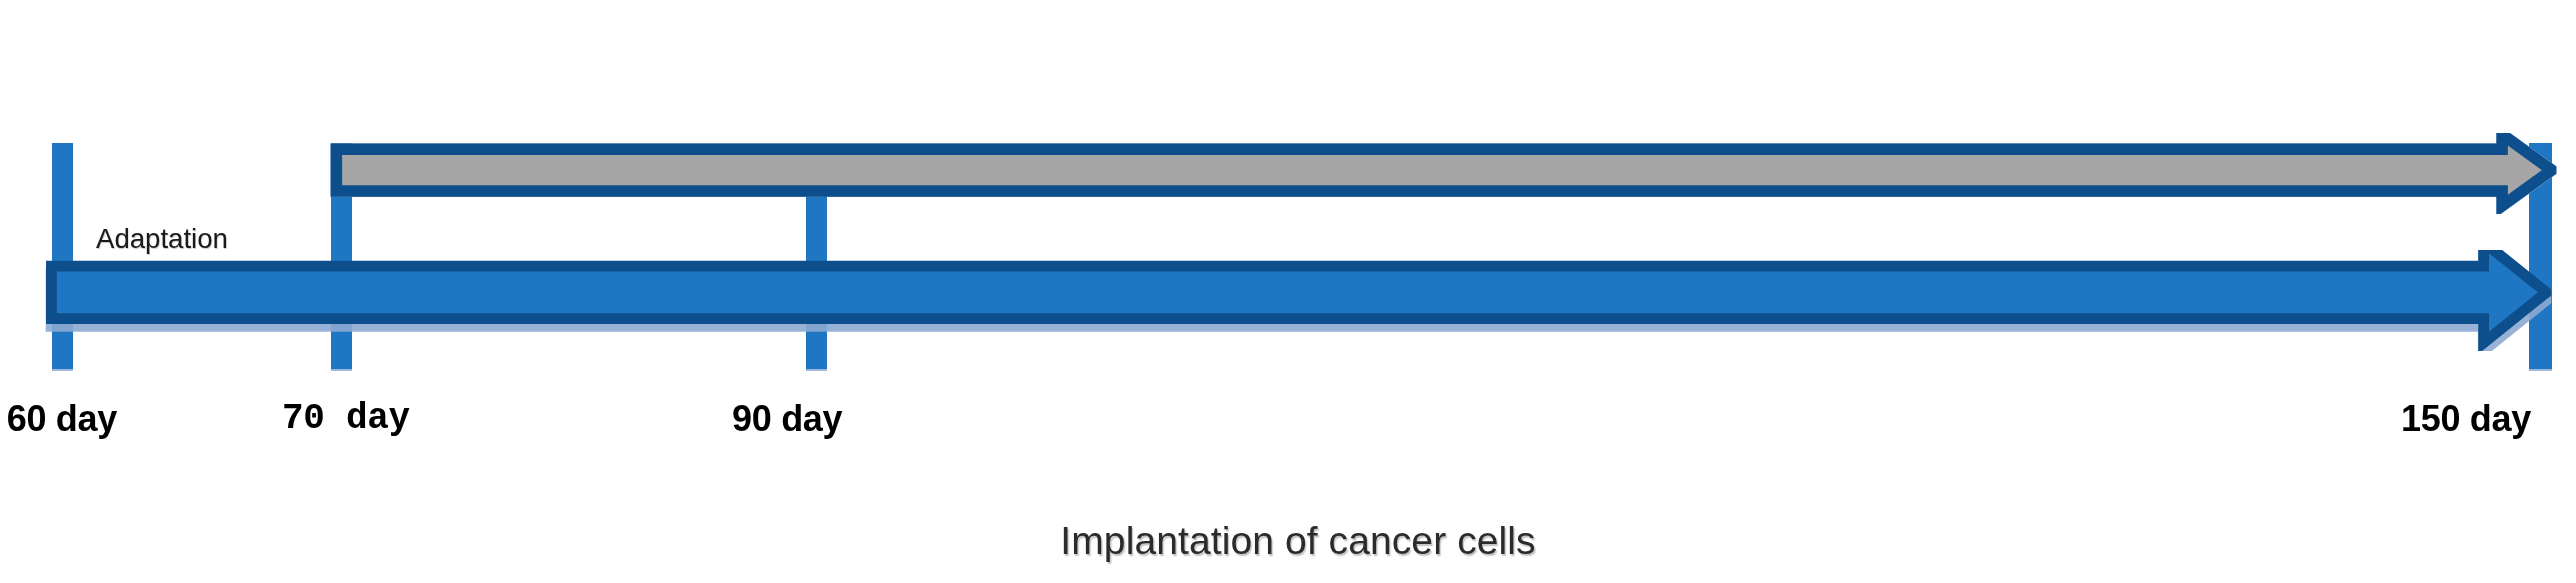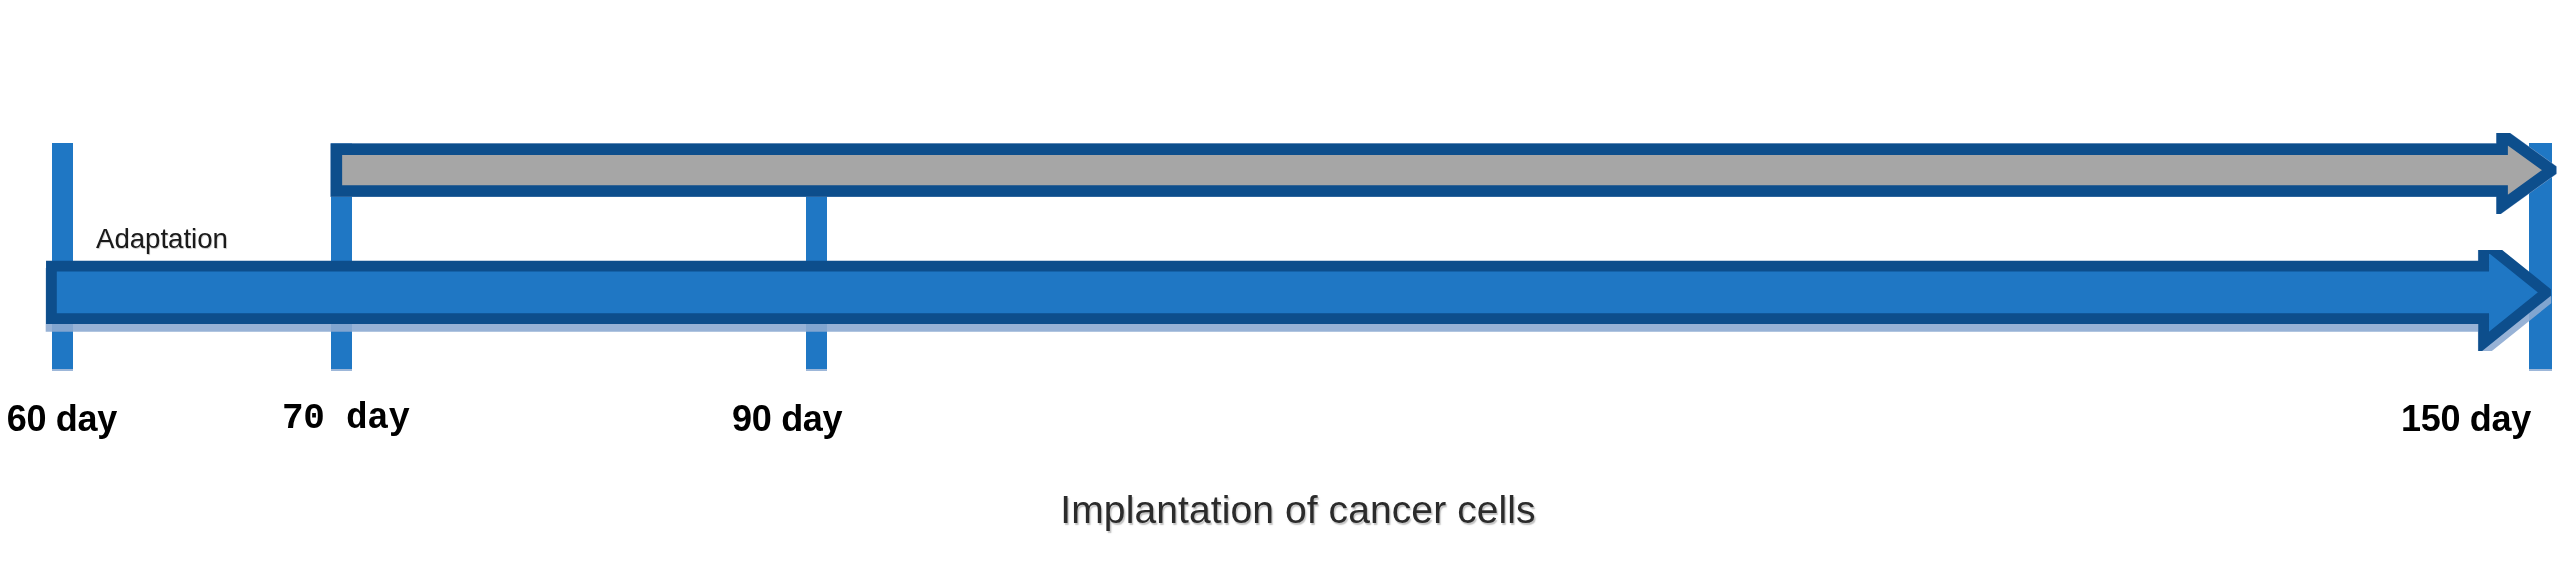--- a/index.html
+++ b/index.html
@@ -36,21 +36,21 @@
     top: 1.3px;
     width: 2576px;
     text-align: center;
     padding-left: 81px;
     box-sizing: border-box;
     font-size: 38px;
     letter-spacing: 0.2px;
   }
   #implantation-caption {
     left: 0;
-    top: 488px;
+    top: 519px;
     width: 2576px;
     text-align: center;
     padding-left: 20px;
     box-sizing: border-box;
     font-size: 39px;
     letter-spacing: 0.1px;
   }
 
   
   #adaptation-label {

